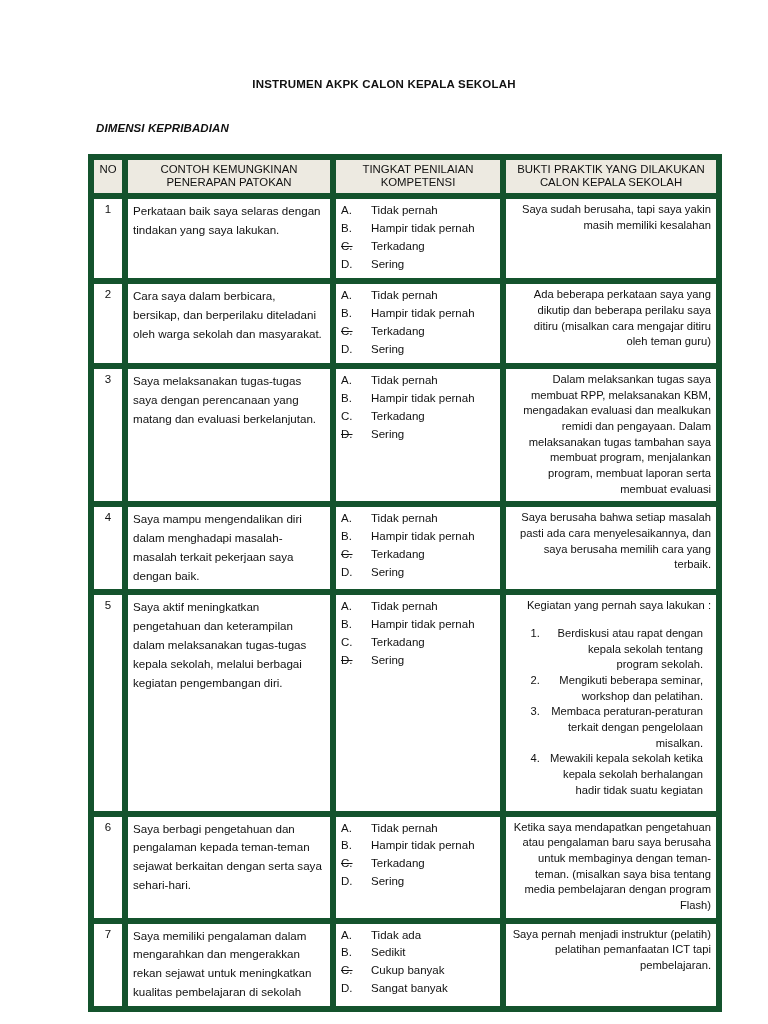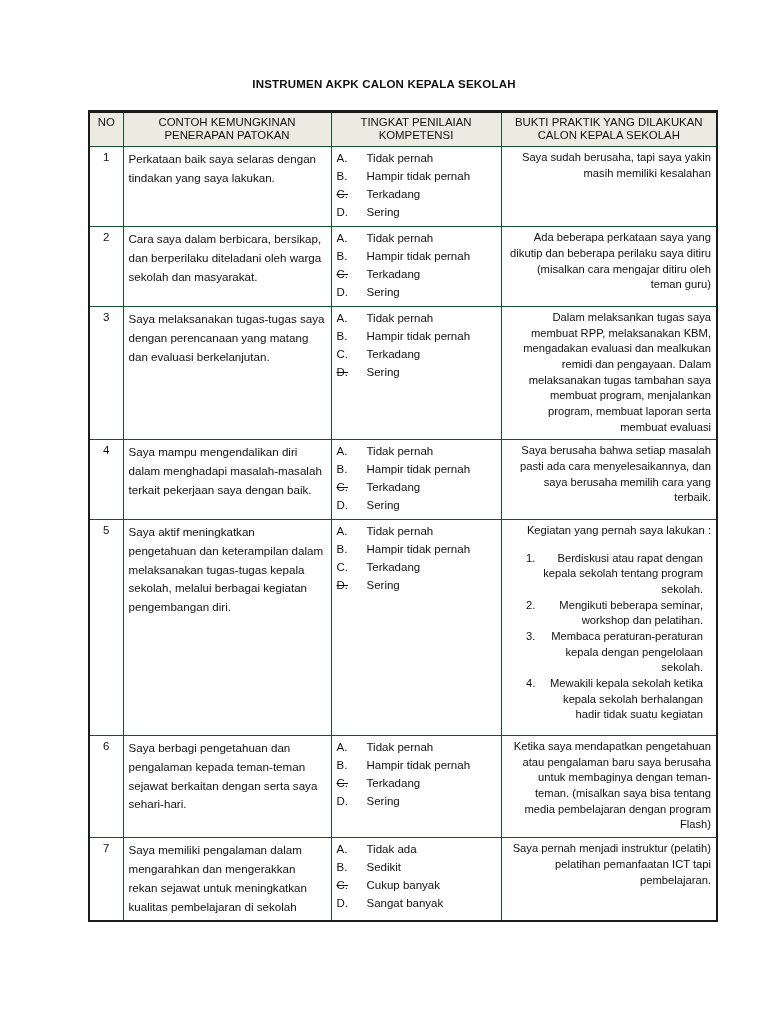--- a/index.html
+++ b/index.html
@@ -51,21 +51,21 @@
     border-bottom: 2px solid #1b1b1b;
     border-left: 2px solid #1b1b1b;
     border-right: 2px solid #1b1b1b;
   }
   table.akpk col.c-no     { width: 34px; }
   table.akpk col.c-item   { width: 208px; }
   table.akpk col.c-rating { width: 170px; }
   table.akpk col.c-proof  { width: 216px; }
 
   table.akpk th, table.akpk td {
-    border: 1px solid #14532d;
+    border: 6px solid #14532d;
     vertical-align: top;
     padding: 3px 5px 4px 5px;
   }
   thead th {
     background: #edeae1;
     text-align: center;
     font-weight: normal;
     font-size: 11.4px;
     line-height: 1.16;
     vertical-align: middle;
@@ -133,20 +133,21 @@
   }
   .proof-lead { margin: 0 0 12px 0; }
 </style>
 </head>
 <body>
 
 <div class="page">
 
   <div class="doc-title">INSTRUMEN AKPK CALON KEPALA SEKOLAH</div>
 
+  <div class="section-title">DIMENSI KEPRIBADIAN</div>
 
   <div class="table-wrap">
     <table class="akpk">
       <colgroup>
         <col class="c-no">
           <col class="c-item">
           <col class="c-rating">
           <col class="c-proof">
       </colgroup>
       <thead>
@@ -279,21 +280,21 @@
                   <span class="lt">D.</span>
                   <span class="ltxt">Sering</span>
                 </li>
               </ul>
             </td>
             <td class="proof-cell">
               <div class="proof-lead">Kegiatan yang pernah saya lakukan :</div>
               <ol class="proof-list">
                 <li>Berdiskusi atau rapat dengan kepala sekolah tentang program sekolah.</li>
                 <li>Mengikuti beberapa seminar, workshop dan pelatihan.</li>
-                <li>Membaca peraturan-peraturan kepala dengan pengelolaan sekolah.</li>
+                <li>Membaca peraturan-peraturan terkait dengan pengelolaan misalkan.</li>
                 <li>Mewakili kepala sekolah ketika kepala sekolah berhalangan hadir tidak suatu kegiatan</li>
               </ol>
             </td>
           </tr>
           <tr>
             <td class="no-cell">6</td>
             <td class="item-cell">Saya berbagi pengetahuan dan pengalaman kepada teman-teman sejawat berkaitan dengan serta saya sehari-hari.</td>
             <td class="rating-cell">
               <ul class="opts">
                 <li class="">

